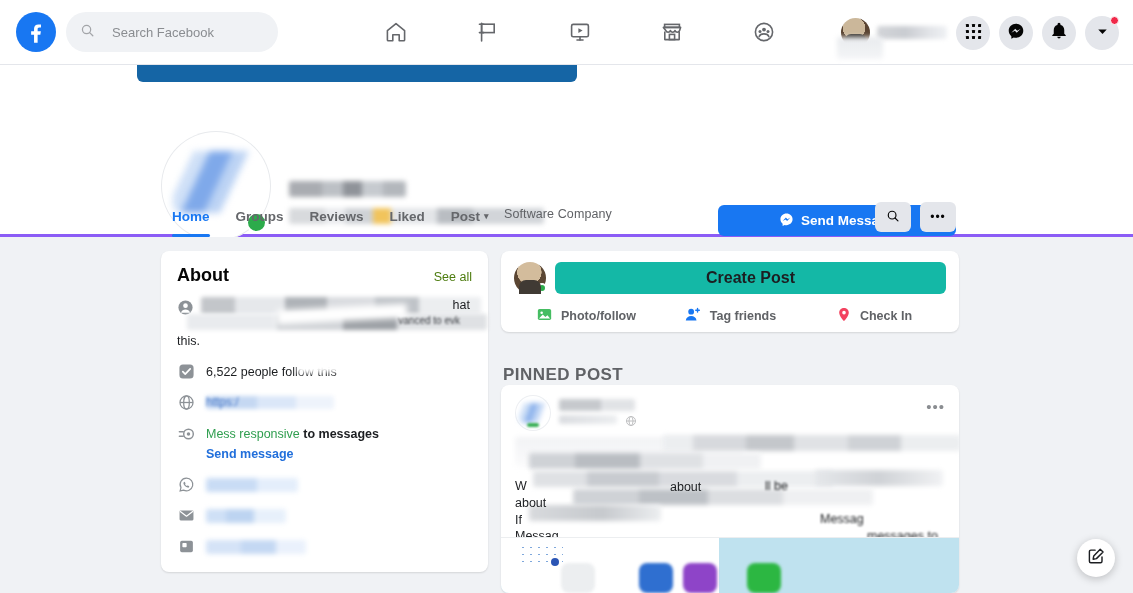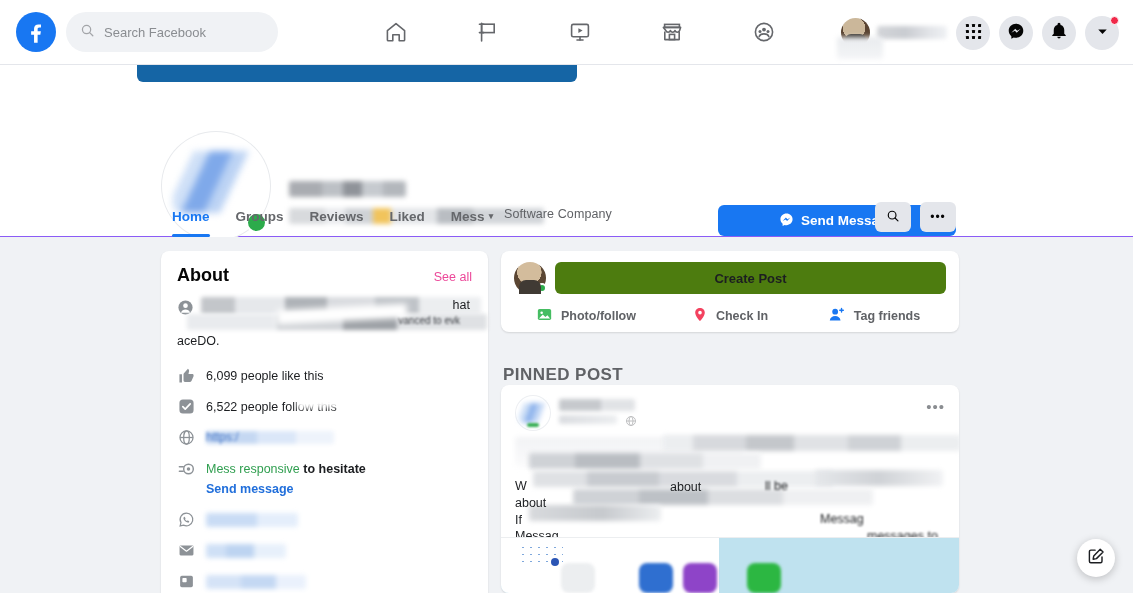--- a/index.html
+++ b/index.html
@@ -22,20 +22,21 @@
     margin-left: 16px; width: 40px; height: 40px; border-radius: 50%;
     background: #1877f2; display: flex; align-items: center; justify-content: center;
     flex: 0 0 auto;
   }
   .fb-logo svg { display:block; }
 
   .search-pill {
     margin-left: 10px; width: 212px; height: 40px; border-radius: 20px;
     background: #f0f2f5; display: flex; align-items: center; padding: 0 14px;
     flex: 0 0 auto;
+    gap: 8px;
   }
   .search-pill .mag { margin-right: 9px; flex:0 0 auto; opacity:.55; }
   .search-pill input {
     border: 0; background: transparent; outline: none;
     font-family: "Liberation Sans", sans-serif; font-size: 13px; color: #65676b;
     width: 100%;
   }
   .search-pill input::placeholder { color: #8a8d91; }
 
   .nav-icons {
@@ -77,21 +78,21 @@
     position: relative; border: 0;
   }
   .red-dot {
     position: absolute; top: 0px; right: 0px; width: 9px; height: 9px;
     border-radius: 50%; background: #f02849; border: 1.5px solid #fff;
   }
 
   
   .profile-card {
     position: absolute; top: 65px; left: 0; width: 1133px; height: 172px;
-    background: #fff; border-bottom: 1px solid #8b5cf6;
+    background: #fff; border-bottom: 3px solid #8b5cf6;
   }
   .cover {
     position: absolute; left: 137px; top: 0px; width: 440px; height: 17px;
     background: #1565a5; border-radius: 0 0 6px 6px;
   }
   .avatar-big {
     position: absolute; left: 161px; top: 66px; width: 110px; height: 110px;
     border-radius: 50%; background: #ffffff;
     box-shadow: 0 0 0 1px #e8eaed inset;
     overflow: visible;
@@ -177,21 +178,21 @@
   }
 
   
   .about-card {
     position: absolute; left: 161px; top: 14px; width: 327px;
     background: #fff; border-radius: 8px; padding: 14px 16px 10px 16px;
     box-shadow: 0 1px 2px rgba(0,0,0,.12);
   }
   .about-head { display: flex; align-items: baseline; justify-content: space-between; }
   .about-title { font-size: 18px; font-weight: bold; color: #050505; }
-  .see-all { font-size: 12.5px; color: #ec4899; cursor: pointer; }
+  .see-all { font-size: 12.5px; color: #4d7c0f; cursor: pointer; }
 
   .about-desc { position: relative; margin-top: 12px; min-height: 58px; }
   .about-desc .di { position: absolute; left: 0; top: 1px; }
   .desc-blur-1 {
     position: absolute; left: 24px; top: -1px; width: 280px; height: 17px;
     background: linear-gradient(90deg,#c3c6ca 0 12%,#e6e8eb 12% 30%,#aeb2b7 30% 45%,#d9dbdf 45% 62%,#bfc3c8 62% 78%,#eceef0 78% 100%);
     filter: blur(2.3px); border-radius: 2px;
   }
   .desc-blur-2 {
     position: absolute; left: 10px; top: 16px; width: 300px; height: 16px;
@@ -270,23 +271,23 @@
   .compose-avatar::after {
     content:""; position:absolute; left:5px; bottom:0; width:22px; height:14px;
     background:#403a34; border-radius:7px 7px 0 0;
   }
   .compose-dot {
     position: absolute; right: -1px; bottom: 1px; width: 10px; height: 10px;
     border-radius: 50%; background: #2cab4b; border: 2px solid #fff;
   }
   .create-post-box {
     position: absolute; left: 54px; top: 11px; right: 13px; height: 32px;
-    background: #4d7c0f; border-radius: 6px;
+    background: #14b8a6; border-radius: 6px;
     display: flex; align-items: center; justify-content: center;
-    font-size: 13px; font-weight: bold; color: #1c1e21; cursor: pointer;
+    font-size: 16px; font-weight: bold; color: #1c1e21; cursor: pointer;
   }
   .compose-actions {
     position: absolute; left: 13px; right: 13px; top: 52px; height: 26px;
     display: flex; align-items: center;
   }
   .ca-item {
     flex: 1; display: flex; align-items: center; justify-content: center; gap: 8px;
     font-size: 12.5px; color: #606266; font-weight: bold; cursor: pointer;
   }
 
@@ -513,21 +514,21 @@
       <div class="tab">
         <span>Groups</span>
       </div>
       <div class="tab">
         <span>Reviews</span>
       </div>
       <div class="tab">
         <span>Liked</span>
       </div>
       <div class="tab">
-        <span>Mess</span><span class="caret">▾</span>
+        <span>Post</span><span class="caret">▾</span>
       </div>
     </div>
 
     <div class="tab-actions">
       <button class="sq-btn">
         <span>
           <svg width="14" height="14" viewBox="0 0 24 24">
             <circle cx="10.5" cy="10.5" r="6.6" fill="none" stroke="#050505" stroke-width="2"></circle>
             <line x1="15.4" y1="15.4" x2="20.5" y2="20.5" stroke="#050505" stroke-width="2" stroke-linecap="round"></line>
           </svg>
@@ -553,31 +554,23 @@
             <circle cx="12" cy="12" r="10" fill="#8d9297"></circle>
             <circle cx="12" cy="9.4" r="3.3" fill="#ffffff"></circle>
             <path d="M5.6 19.4c1-3 3.4-4.5 6.4-4.5s5.4 1.5 6.4 4.5z" fill="#ffffff"></path>
           </svg>
         </span>
         <div class="desc-blur-1"></div>
         <div class="desc-blur-2"></div>
         <div class="desc-white-swipe"></div>
         <div class="desc-tail-right">hat</div>
         <div class="desc-tail-mid">vanced to evk</div>
-        <div class="desc-tail-last">aceDO.</div>
-      </div>
-
-      <div class="about-row" style="margin-top:4px;">
-        <span class="rowicon">
-          <svg width="17" height="17" viewBox="0 0 24 24">
-            <path fill="#8d9297" d="M2 10.2h3.6V22H2zM22 11.6c0-1-.9-1.8-1.9-1.8h-5.3l.8-3.8c.2-1-.1-2-.8-2.7L14 2.4 8.4 8.8a2.4 2.4 0 0 0-.6 1.6V19a2 2 0 0 0 2 2h7.4c.8 0 1.5-.5 1.8-1.2l2.8-6.4c.1-.2.2-.5.2-.8z"></path>
-          </svg>
-        </span>
-        <span class="rowtext">6,099 people like this</span>
-      </div>
+        <div class="desc-tail-last">this.</div>
+      </div>
+
 
       <div class="about-row">
         <span class="rowicon">
           <svg width="17" height="17" viewBox="0 0 24 24">
             <rect x="2" y="2" width="20" height="20" rx="5" fill="#8d9297"></rect>
             <path d="M6.8 12.2l3.4 3.4 7-7.4" fill="none" stroke="#ffffff" stroke-width="2.4" stroke-linecap="round" stroke-linejoin="round"></path>
           </svg>
         </span>
         <span class="rowtext">6,522 people follow this</span>
         <span class="scribble"></span>
@@ -598,21 +591,21 @@
       <div class="about-row">
         <span class="rowicon">
           <svg width="18" height="18" viewBox="0 0 24 24">
             <circle cx="14" cy="12" r="6.4" fill="none" stroke="#8d9297" stroke-width="1.9"></circle>
             <circle cx="14" cy="12" r="2.3" fill="#8d9297"></circle>
             <line x1="1.8" y1="9" x2="7" y2="9" stroke="#8d9297" stroke-width="1.9" stroke-linecap="round"></line>
             <line x1="1.8" y1="15" x2="7" y2="15" stroke="#8d9297" stroke-width="1.9" stroke-linecap="round"></line>
           </svg>
         </span>
         <span class="rowtext">
-          <span class="resp-green">Mess responsive</span><span class="resp-dark"> to hesitate</span>
+          <span class="resp-green">Mess responsive</span><span class="resp-dark"> to messages</span>
         </span>
       </div>
 
       <div class="send-message-link">Send message</div>
 
       <div class="about-row" style="margin-top:8px;">
         <span class="rowicon">
           <svg width="17" height="17" viewBox="0 0 24 24" fill="none" stroke="#8d9297" stroke-width="1.7">
             <path d="M12 2.9A9 9 0 0 0 4.2 16.4L3 21.1l4.8-1.2A9 9 0 1 0 12 2.9z"></path>
             <path d="M8.9 8.3c.3-.1.7 0 .9.4l.8 1.5c.1.3 0 .6-.2.8l-.5.5c.6 1.2 1.5 2 2.6 2.6l.5-.5c.2-.2.5-.3.8-.2l1.6.7c.3.2.5.5.4.9-.2 1-1 1.5-2 1.4-2.9-.3-5.7-3.2-6.2-6.1-.1-1 .4-1.8 1.3-2z" fill="#8d9297" stroke="none"></path>
@@ -656,36 +649,36 @@
             <svg width="17" height="17" viewBox="0 0 24 24">
               <rect x="2.6" y="4.4" width="18.8" height="15.2" rx="2.4" fill="#45bd62"></rect>
               <circle cx="8" cy="9.4" r="1.8" fill="#ffffff"></circle>
               <path d="M4.2 17.6 9.6 12l3.6 3.6 3-2.6 3.6 4.6z" fill="#ffffff"></path>
             </svg>
           </span>
           <span>Photo/follow</span>
         </div>
         <div class="ca-item">
           <span>
-            <svg width="16" height="17" viewBox="0 0 24 24">
-              <path fill="#f3425f" d="M12 2.2c-4 0-7.2 3.1-7.2 7 0 5.2 7.2 12.6 7.2 12.6s7.2-7.4 7.2-12.6c0-3.9-3.2-7-7.2-7z"></path>
-              <circle cx="12" cy="9.2" r="2.7" fill="#ffffff"></circle>
-            </svg>
-          </span>
-          <span>Check In</span>
-        </div>
-        <div class="ca-item">
-          <span>
             <svg width="18" height="17" viewBox="0 0 24 24">
               <circle cx="9.4" cy="8" r="4.1" fill="#1877f2"></circle>
               <path d="M1.8 20.4c.5-4 3.6-6.2 7.6-6.2s7.1 2.2 7.6 6.2z" fill="#1877f2"></path>
               <path d="M18.4 3.6v5M15.9 6.1h5" stroke="#1877f2" stroke-width="2" stroke-linecap="round"></path>
             </svg>
           </span>
           <span>Tag friends</span>
+        </div>
+        <div class="ca-item">
+          <span>
+            <svg width="16" height="17" viewBox="0 0 24 24">
+              <path fill="#f3425f" d="M12 2.2c-4 0-7.2 3.1-7.2 7 0 5.2 7.2 12.6 7.2 12.6s7.2-7.4 7.2-12.6c0-3.9-3.2-7-7.2-7z"></path>
+              <circle cx="12" cy="9.2" r="2.7" fill="#ffffff"></circle>
+            </svg>
+          </span>
+          <span>Check In</span>
         </div>
       </div>
     </div>
 
     <div class="pinned-label">PINNED POST</div>
 
     <div class="pinned-card">
       <div class="pp-avatar">
         <div class="inner"></div>
         <div class="leaf"></div>

